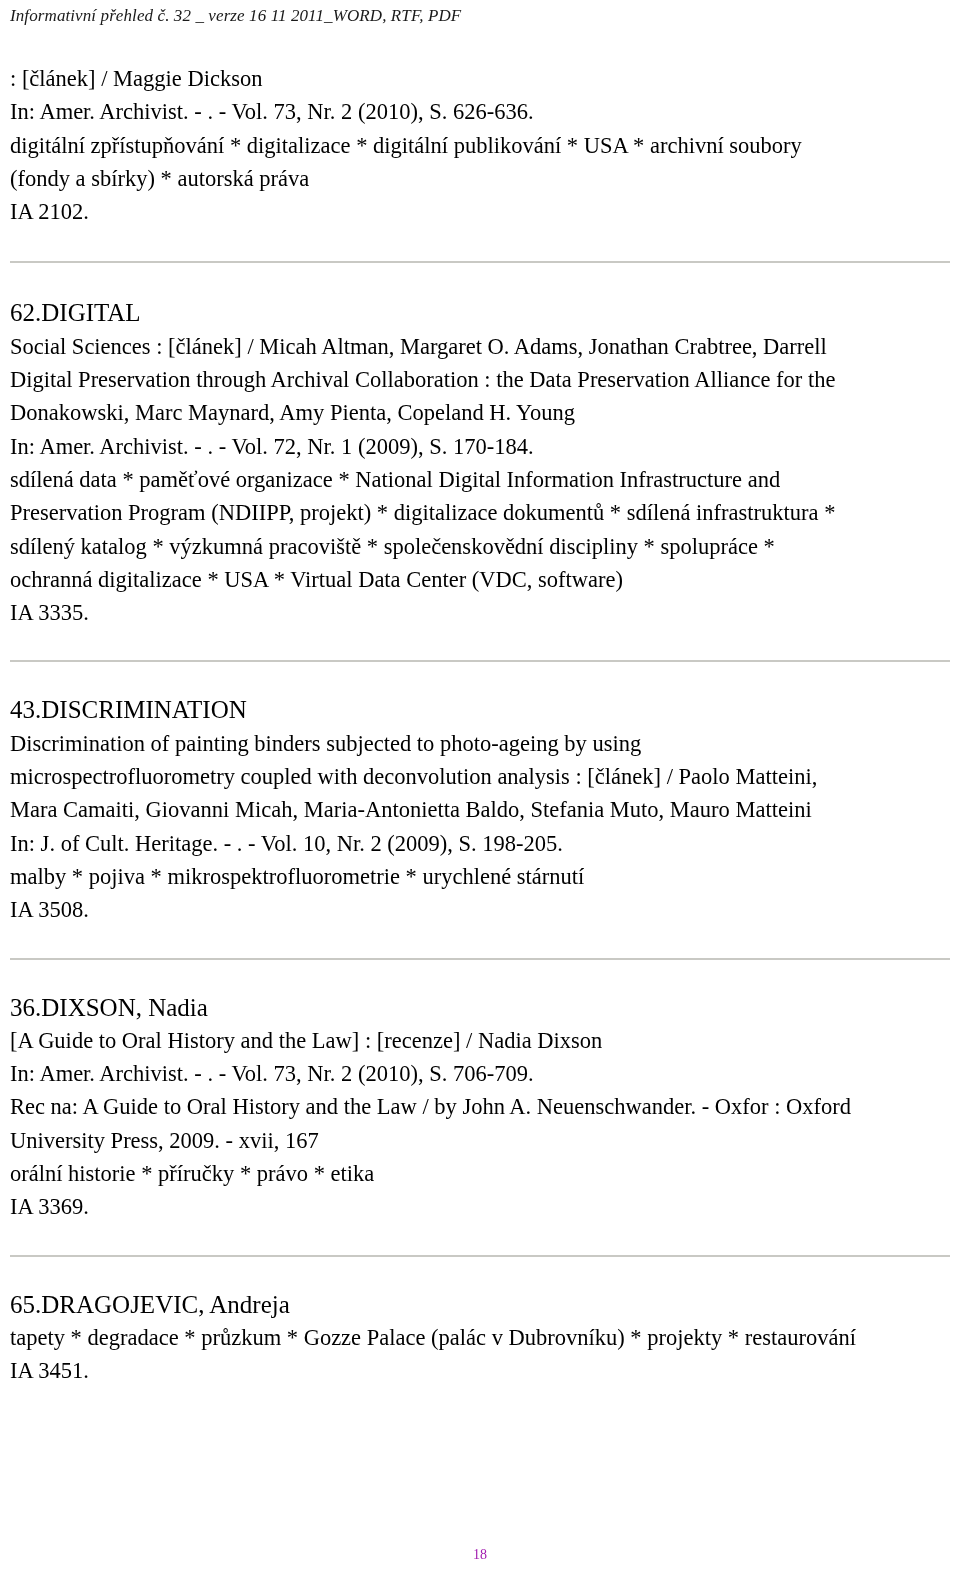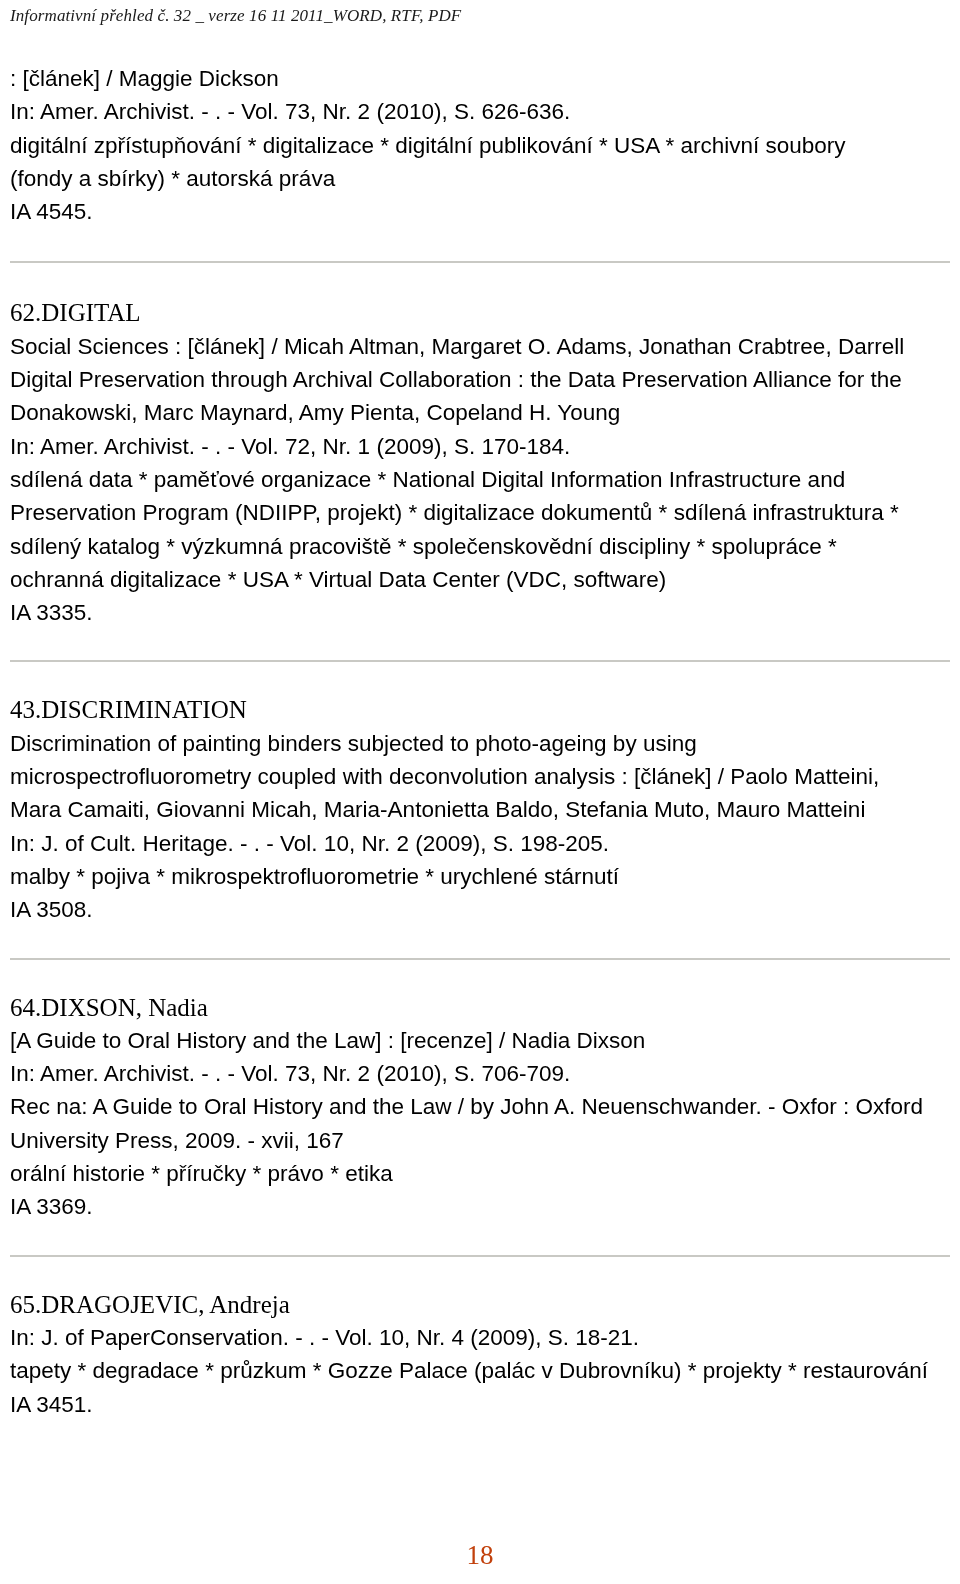--- a/index.html
+++ b/index.html
@@ -51,21 +51,21 @@
   .record {
     margin: 0;
     padding: 0;
   }
 
   .line {
     font-size: 22.5px;
     line-height: 33.3px;
     white-space: nowrap;
     color: #000000;
-    font-family: Liberation Sans, sans-serif;
+    font-family: Liberation Serif, serif;
   }
 
   
   .rec-heading {
     font-size: 25px;
     line-height: 33.3px;
     white-space: nowrap;
   }
 
   
@@ -89,41 +89,41 @@
     align-items: center;
   }
 
   
   .page-number {
     position: absolute;
     bottom: 16px;
     left: 0;
     width: 960px;
     text-align: center;
-    font-size: 27px;
+    font-size: 14px;
     line-height: 26px;
-    color: #c2410c;
+    color: #a21caf;
     font-family: "Liberation Serif", "DejaVu Serif", serif;
   }
 </style>
 </head>
 <body>
 
 <div class="page">
 
   <div class="running-header">Informativní přehled č. 32 _ verze 16 11 2011_WORD, RTF, PDF</div>
 
   <div class="body-col">
 
     <div class="record">
       <div class="line">: [článek] / Maggie Dickson</div>
       <div class="line">In: Amer. Archivist. - . - Vol. 73, Nr. 2 (2010), S. 626-636.</div>
       <div class="line">digitální zpřístupňování * digitalizace * digitální publikování * USA * archivní soubory</div>
       <div class="line">(fondy a sbírky) * autorská práva</div>
-      <div class="line">IA 4545.</div>
+      <div class="line">IA 2102.</div>
     </div>
 
     <div class="sep-wrap-first">
       <hr class="sep">
     </div>
 
     <div class="record">
       <div class="rec-heading">62.DIGITAL</div>
       <div class="line">Social Sciences : [článek] / Micah Altman, Margaret O. Adams, Jonathan Crabtree, Darrell</div>
       <div class="line">Digital Preservation through Archival Collaboration : the Data Preservation Alliance for the</div>
@@ -148,36 +148,35 @@
       <div class="line">In: J. of Cult. Heritage. - . - Vol. 10, Nr. 2 (2009), S. 198-205.</div>
       <div class="line">malby * pojiva * mikrospektrofluorometrie * urychlené stárnutí</div>
       <div class="line">IA 3508.</div>
     </div>
 
     <div class="sep-wrap">
       <hr class="sep">
     </div>
 
     <div class="record">
-      <div class="rec-heading">64.DIXSON, Nadia</div>
+      <div class="rec-heading">36.DIXSON, Nadia</div>
       <div class="line">[A Guide to Oral History and the Law] : [recenze] / Nadia Dixson</div>
       <div class="line">In: Amer. Archivist. - . - Vol. 73, Nr. 2 (2010), S. 706-709.</div>
       <div class="line">Rec na: A Guide to Oral History and the Law / by John A. Neuenschwander. - Oxfor : Oxford</div>
       <div class="line">University Press, 2009. - xvii, 167</div>
       <div class="line">orální historie * příručky * právo * etika</div>
       <div class="line">IA 3369.</div>
     </div>
 
     <div class="sep-wrap">
       <hr class="sep">
     </div>
 
     <div class="record">
       <div class="rec-heading">65.DRAGOJEVIC, Andreja</div>
-      <div class="line">In: J. of PaperConservation. - . - Vol. 10, Nr. 4 (2009), S. 18-21.</div>
       <div class="line">tapety * degradace * průzkum * Gozze Palace (palác v Dubrovníku) * projekty * restaurování</div>
       <div class="line">IA 3451.</div>
     </div>
 
   </div>
 
   <div class="page-number">18</div>
 
 </div>
 

